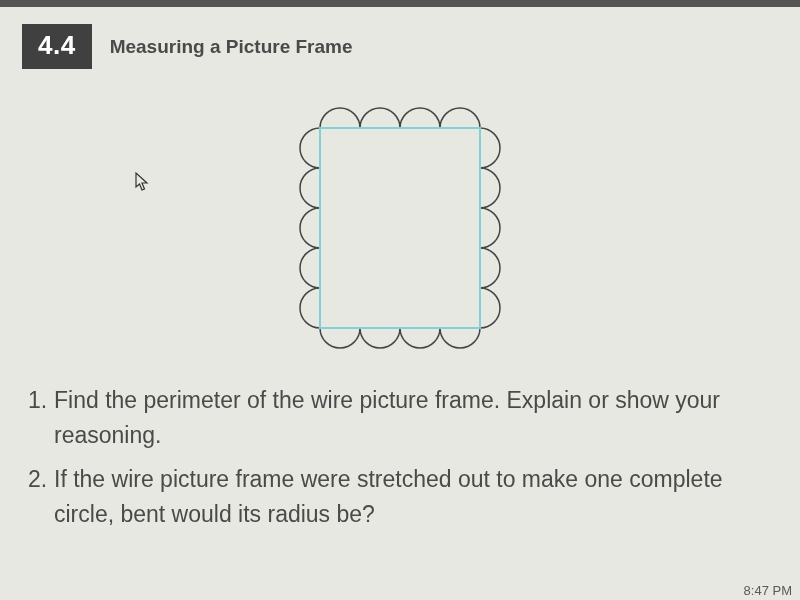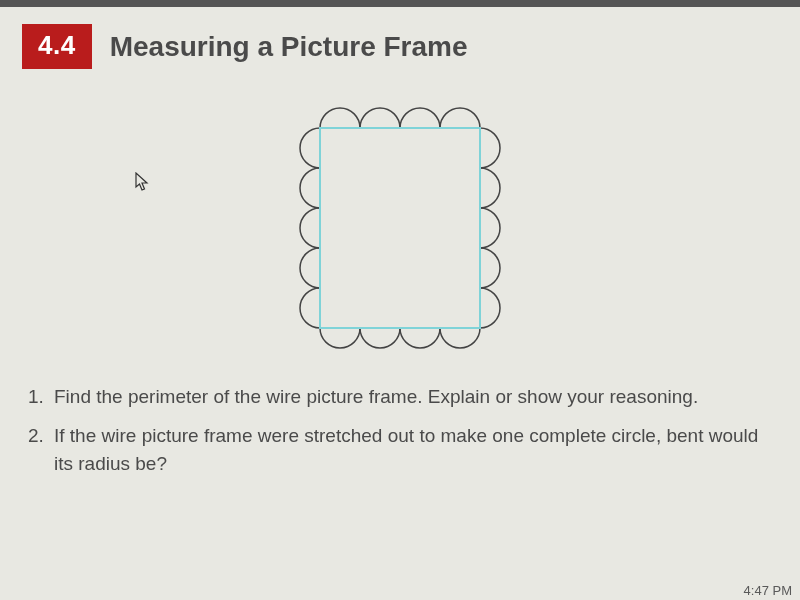--- a/index.html
+++ b/index.html
@@ -19,31 +19,31 @@
     .page {
       padding: 24px 22px 0 22px;
     }
     .heading-row {
       display: flex;
       align-items: center;
       gap: 18px;
       margin-bottom: 22px;
     }
     .section-number {
-      background: #b91c1c;
+      background: #404040;
       color: #fff;
       font-weight: 700;
       font-size: 26px;
       padding: 6px 16px 8px 16px;
       letter-spacing: 0.5px;
     }
     .section-title {
       color: #4a4a4a;
       font-weight: 800;
-      font-size: 28px;
+      font-size: 19px;
     }
     .intro {
       font-size: 19px;
       color: #4a4a4a;
       line-height: 1.45;
       margin-bottom: 10px;
     }
     .cursor {
       position: absolute;
       left: 135px;
@@ -60,21 +60,21 @@
       margin-top: 4px;
       margin-bottom: 18px;
     }
     .q-list {
       list-style: none;
       counter-reset: q;
       padding-left: 6px;
     }
     .q-list li {
       counter-increment: q;
-      font-size: 19px;
+      font-size: 23px;
       color: #4a4a4a;
       line-height: 1.5;
       margin-bottom: 10px;
       position: relative;
       padding-left: 26px;
     }
     .q-list li::before {
       content: counter(q) ".";
       position: absolute;
       left: 0;
@@ -137,13 +137,13 @@
     </svg>
   </div>
 
   <ol class="q-list">
     <li>Find the perimeter of the wire picture frame. Explain or show your reasoning.</li>
     <li>If the wire picture frame were stretched out to make one complete circle, bent would its radius be?</li>
   </ol>
 
 </div>
 
-<div class="clock">4:47 PM</div>
+<div class="clock">8:47 PM</div>
 
 </body></html>

